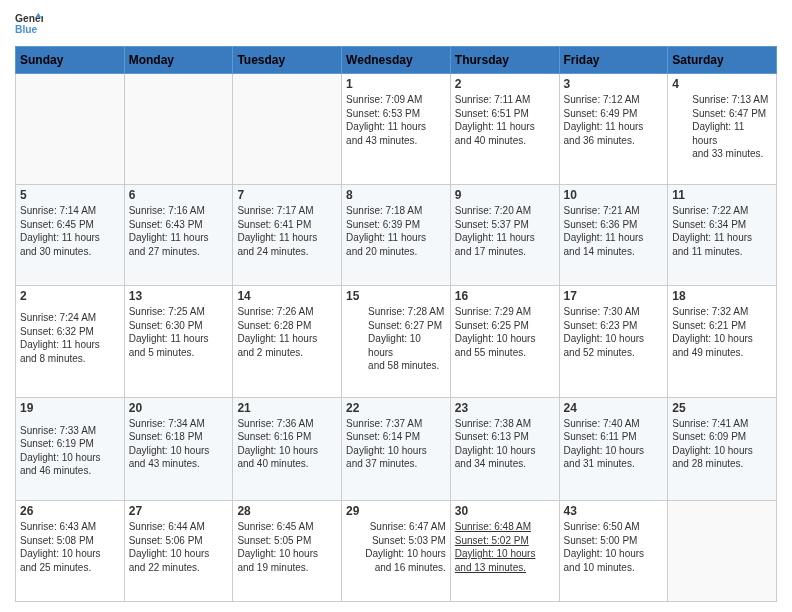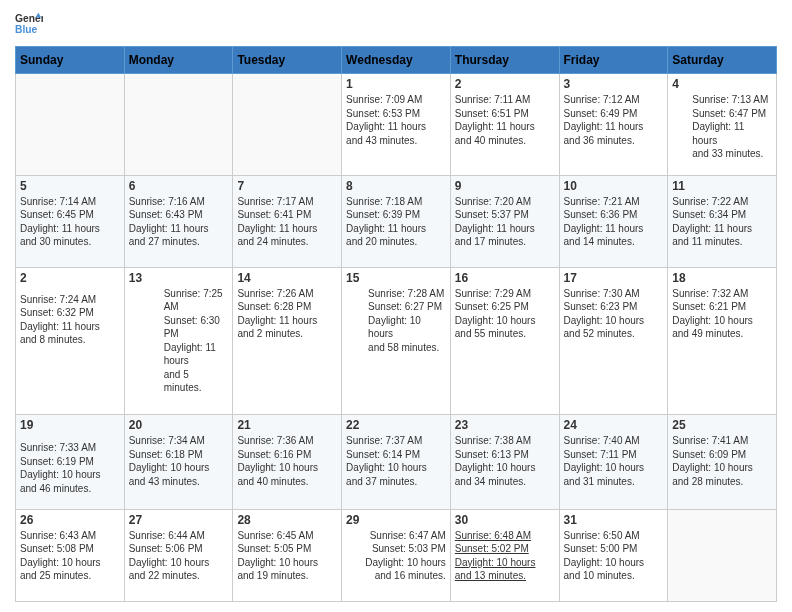--- a/index.html
+++ b/index.html
@@ -209,21 +209,21 @@
         <tr>
           <td>
             <span class="day-number">2</span>
             <div class="day-info" style="white-space: pre-line; margin-top: 8px;">Sunrise: 7:24 AM
 Sunset: 6:32 PM
 Daylight: 11 hours
 and 8 minutes.</div>
           </td>
           <td>
             <span class="day-number">13</span>
-            <div class="day-info" style="white-space: pre-line; margin-left: 35px;">Sunrise: 7:25 AM
+            <div class="day-info" style="white-space: pre-line;">Sunrise: 7:25 AM
 Sunset: 6:30 PM
 Daylight: 11 hours
 and 5 minutes.</div>
           </td>
           <td>
             <span class="day-number">14</span>
             <div class="day-info" style="white-space: pre-line;">Sunrise: 7:26 AM
 Sunset: 6:28 PM
 Daylight: 11 hours
 and 2 minutes.</div>
@@ -289,21 +289,21 @@
           <td>
             <span class="day-number">23</span>
             <div class="day-info" style="white-space: pre-line;">Sunrise: 7:38 AM
 Sunset: 6:13 PM
 Daylight: 10 hours
 and 34 minutes.</div>
           </td>
           <td>
             <span class="day-number">24</span>
             <div class="day-info" style="white-space: pre-line;">Sunrise: 7:40 AM
-Sunset: 7:11 PM
+Sunset: 6:11 PM
 Daylight: 10 hours
 and 31 minutes.</div>
           </td>
           <td>
             <span class="day-number">25</span>
             <div class="day-info" style="white-space: pre-line;">Sunrise: 7:41 AM
 Sunset: 6:09 PM
 Daylight: 10 hours
 and 28 minutes.</div>
           </td>
@@ -338,21 +338,21 @@
 and 16 minutes.</div>
           </td>
           <td>
             <span class="day-number">30</span>
             <div class="day-info" style="white-space: pre-line; text-decoration: underline;">Sunrise: 6:48 AM
 Sunset: 5:02 PM
 Daylight: 10 hours
 and 13 minutes.</div>
           </td>
           <td>
-            <span class="day-number">31</span>
+            <span class="day-number">43</span>
             <div class="day-info" style="white-space: pre-line;">Sunrise: 6:50 AM
 Sunset: 5:00 PM
 Daylight: 10 hours
 and 10 minutes.</div>
           </td>
           <td class="empty-cell"></td>
         </tr>
       </tbody>
   </table>
 </div>

